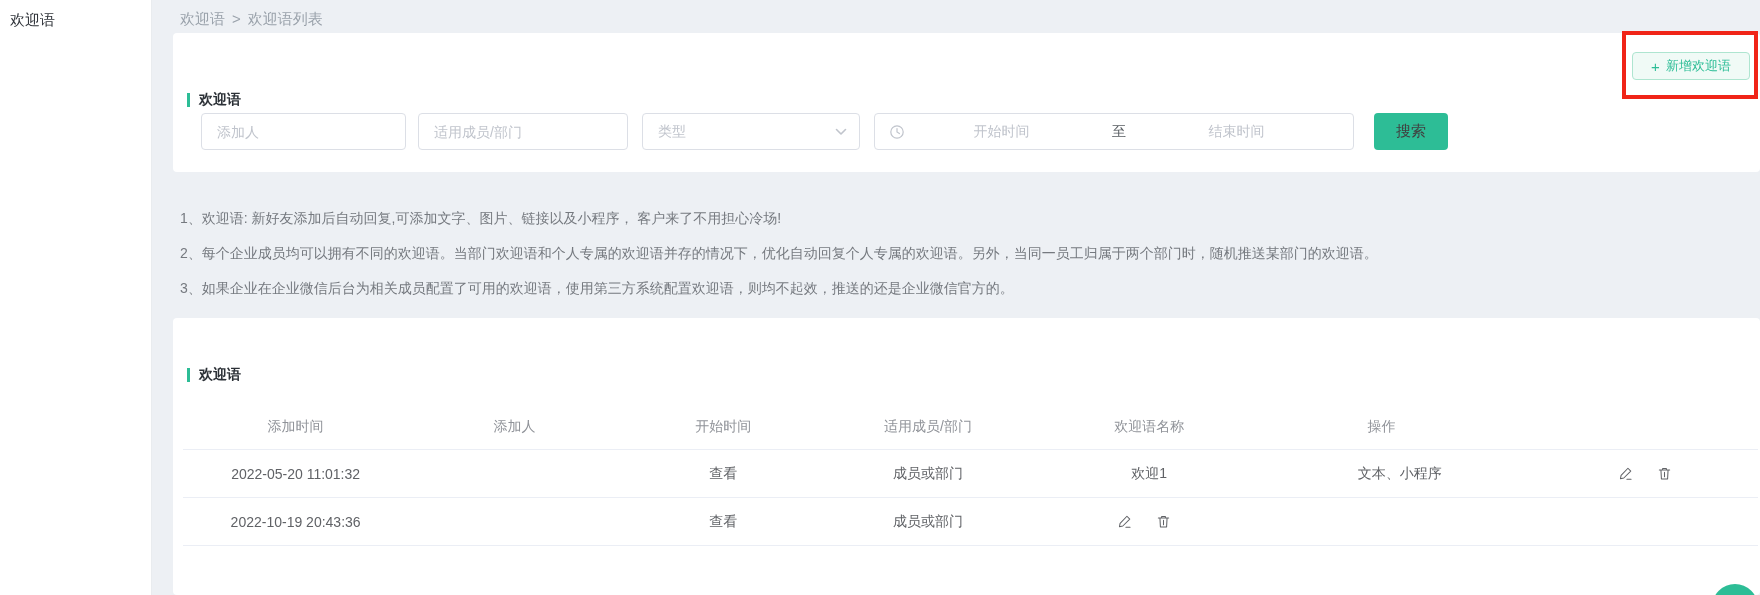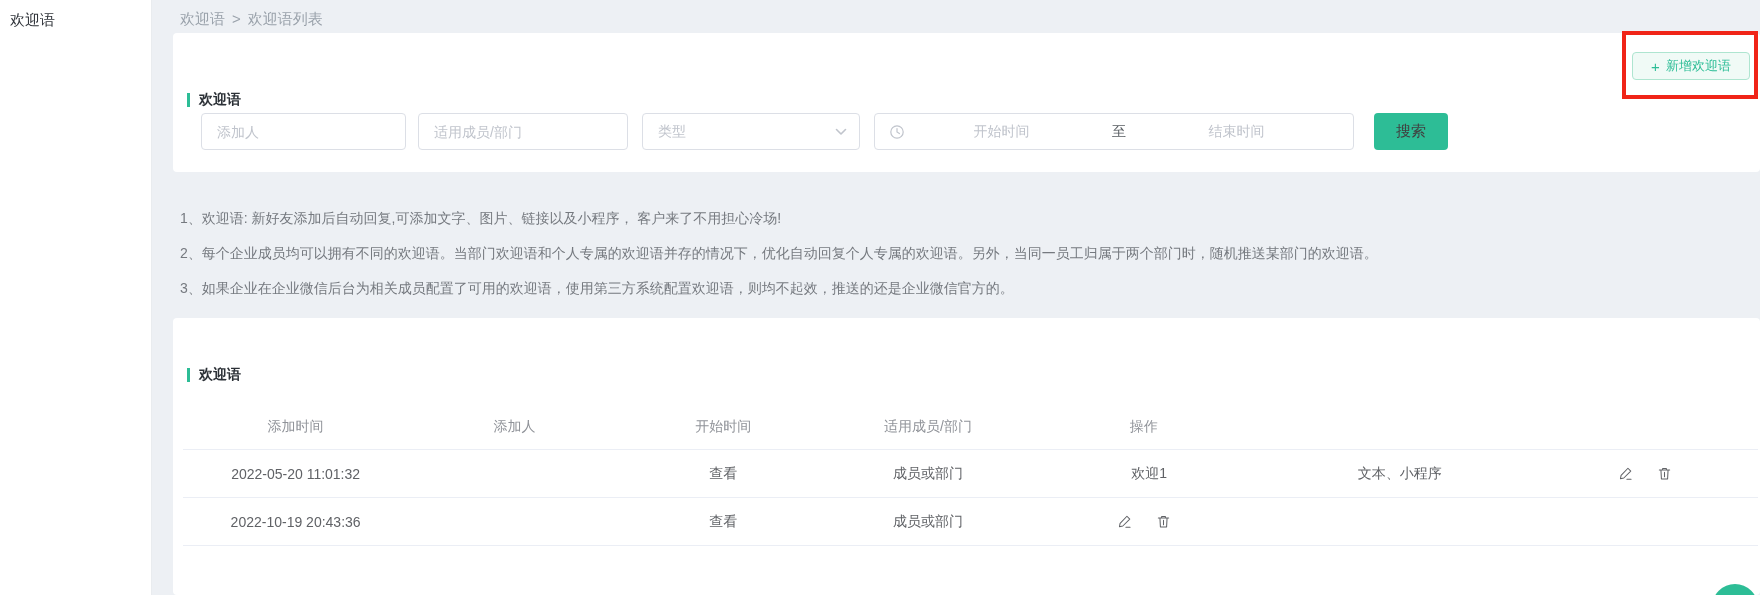--- a/index.html
+++ b/index.html
@@ -165,20 +165,21 @@
       <span class="green-bar"></span>
       <span class="section-title">欢迎语</span>
     </div>
 
     <div class="table">
       <div class="tr tr-head">
         <div class="td c0">添加时间</div>
         <div class="td c1">添加人</div>
         <div class="td c2">开始时间</div>
         <div class="td c3">适用成员/部门</div>
+        <div class="td c4">欢迎语名称</div>
         <div class="td c6">操作</div>
       </div>
 
       <div class="tr tr-body">
         <div class="td c0">2022-05-20 11:01:32</div>
         <div class="td c1"></div>
         <div class="td c2 view-link">查看</div>
         <div class="td c3">成员或部门</div>
         <div class="td c4">欢迎1</div>
         <div class="td c5">文本、小程序</div>

